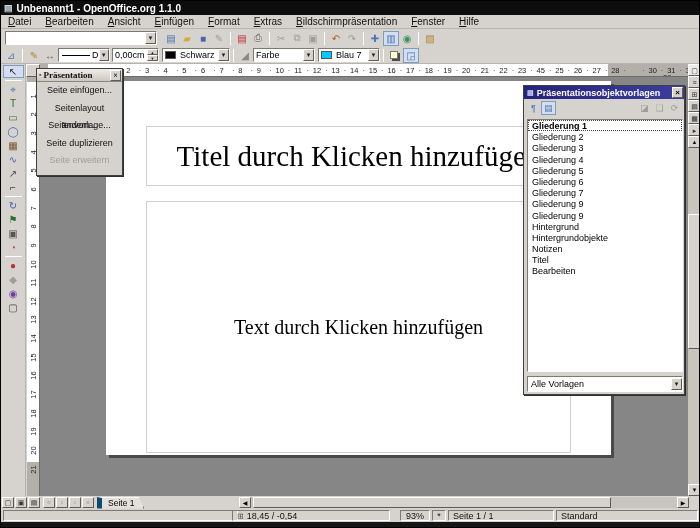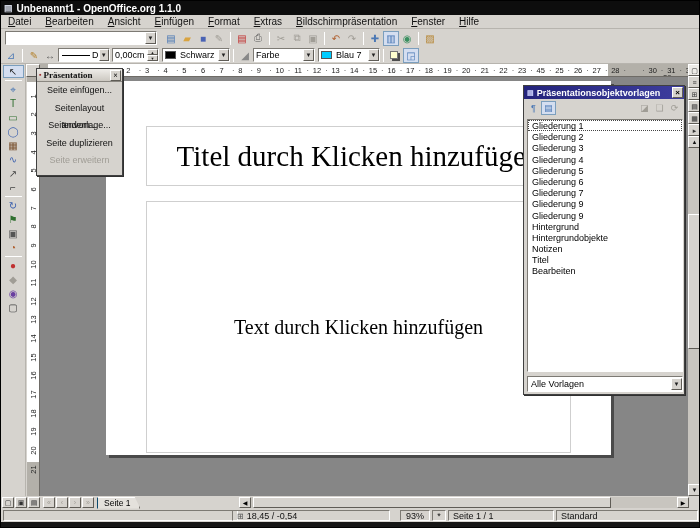--- a/index.html
+++ b/index.html
@@ -75,36 +75,36 @@
 
   
   #stylist { position:absolute; left:522px; top:84px; width:162px; height:310px; background:#d6d3ce; border:1px solid #404040; box-shadow:1px 1px 0 #303030; z-index:6; }
   #stylist-title { height:13px; display:flex; align-items:center; background:linear-gradient(90deg,#24247c,#3d3d9e); color:#fff; font-size:9px; font-weight:bold; }
   #stylist-title .ticon { font-size:7px; color:#cfd4ff; margin:0 3px; }
   #stylist-toolbar { height:18px; display:flex; align-items:center; padding:0 2px; }
   #stylist-toolbar .right-group { margin-left:auto; display:flex; }
   #stylist-toolbar .tbtn { width:15px; height:14px; font-size:9px; }
   #style-list { position:absolute; left:3px; top:33px; width:156px; height:253px; background:#fff; overflow:hidden; }
   .style-item { height:11.2px; line-height:11.2px; font-size:9px; padding-left:3px; color:#000; border:1px solid transparent; }
-  .style-item.selected { border:1px dotted #444; }
+  .style-item.selected { border:1px dotted #444;font-weight:bold; }
   #style-filter { position:absolute; left:3px; top:290px; width:156px; height:16px; }
   #style-filter .lbl { padding-left:3px; font-size:9px; }
 
   
   #right-col { position:absolute; left:687px; top:63px; width:13px; height:432px; background:#c8c5bf; }
   .vwbtn { display:block; width:13px; height:12px; background:#d6d3ce; font-size:7px; line-height:11px; text-align:center; color:#333; }
   .sb-arrow { display:block; width:13px; height:12px; background:#d6d3ce; font-size:6px; line-height:11px; text-align:center; color:#111; }
   #vthumb { position:absolute; left:0; top:150px; width:13px; height:135px; background:#d6d3ce; }
   #v-down { position:absolute; left:0; top:420px; }
 
   
   #tab-row { position:absolute; left:0; top:495px; width:700px; height:13px; background:#d6d3ce; display:flex; align-items:center; }
   .mini-btn { width:12px; height:11px; margin-left:1px; background:#d6d3ce; font-size:7px; line-height:10px; text-align:center; color:#333; }
   .mini-btn.disabled { color:#a09d96; }
-  #page-tab { margin-left:3px; height:12px; padding:0 9px 0 6px; background:#e4e1dc; border-top:1px solid #fff; border-left:1px solid #0c4a6e; border-right:1px solid #6e6b66; font-size:8.5px; line-height:11px; color:#000; clip-path:polygon(0 0,calc(100% - 6px) 0,100% 100%,0 100%); }
+  #page-tab { margin-left:3px; height:12px; padding:0 9px 0 6px; background:#e4e1dc; border-top:1px solid #fff; border-left:5px solid #0c4a6e; border-right:1px solid #6e6b66; font-size:8.5px; line-height:11px; color:#000; clip-path:polygon(0 0,calc(100% - 6px) 0,100% 100%,0 100%); }
   #hscroll { position:absolute; left:238px; top:496px; height:11px; width:450px; }
   #h-left { position:absolute; left:0; top:0; width:12px; height:11px; background:#d6d3ce; font-size:6px; line-height:10px; text-align:center; }
   #h-track { position:absolute; left:12px; top:0; width:426px; height:11px; background:#c8c5bf; }
   #h-thumb { position:absolute; left:2px; top:0; width:358px; height:11px; background:#d6d3ce; }
   #h-right { position:absolute; left:438px; top:0; width:12px; height:11px; background:#d6d3ce; font-size:6px; line-height:10px; text-align:center; }
   #corner-resize { position:absolute; left:688px; top:495px; width:12px; height:13px; background:#d6d3ce; }
 
   
   #status-bar { position:absolute; left:0; top:508px; width:700px; height:13px; background:#d6d3ce; font-size:9px; color:#111; }
   .sfield { position:absolute; top:1px; height:11px; line-height:10px; padding:0 4px; white-space:nowrap; overflow:hidden; }

